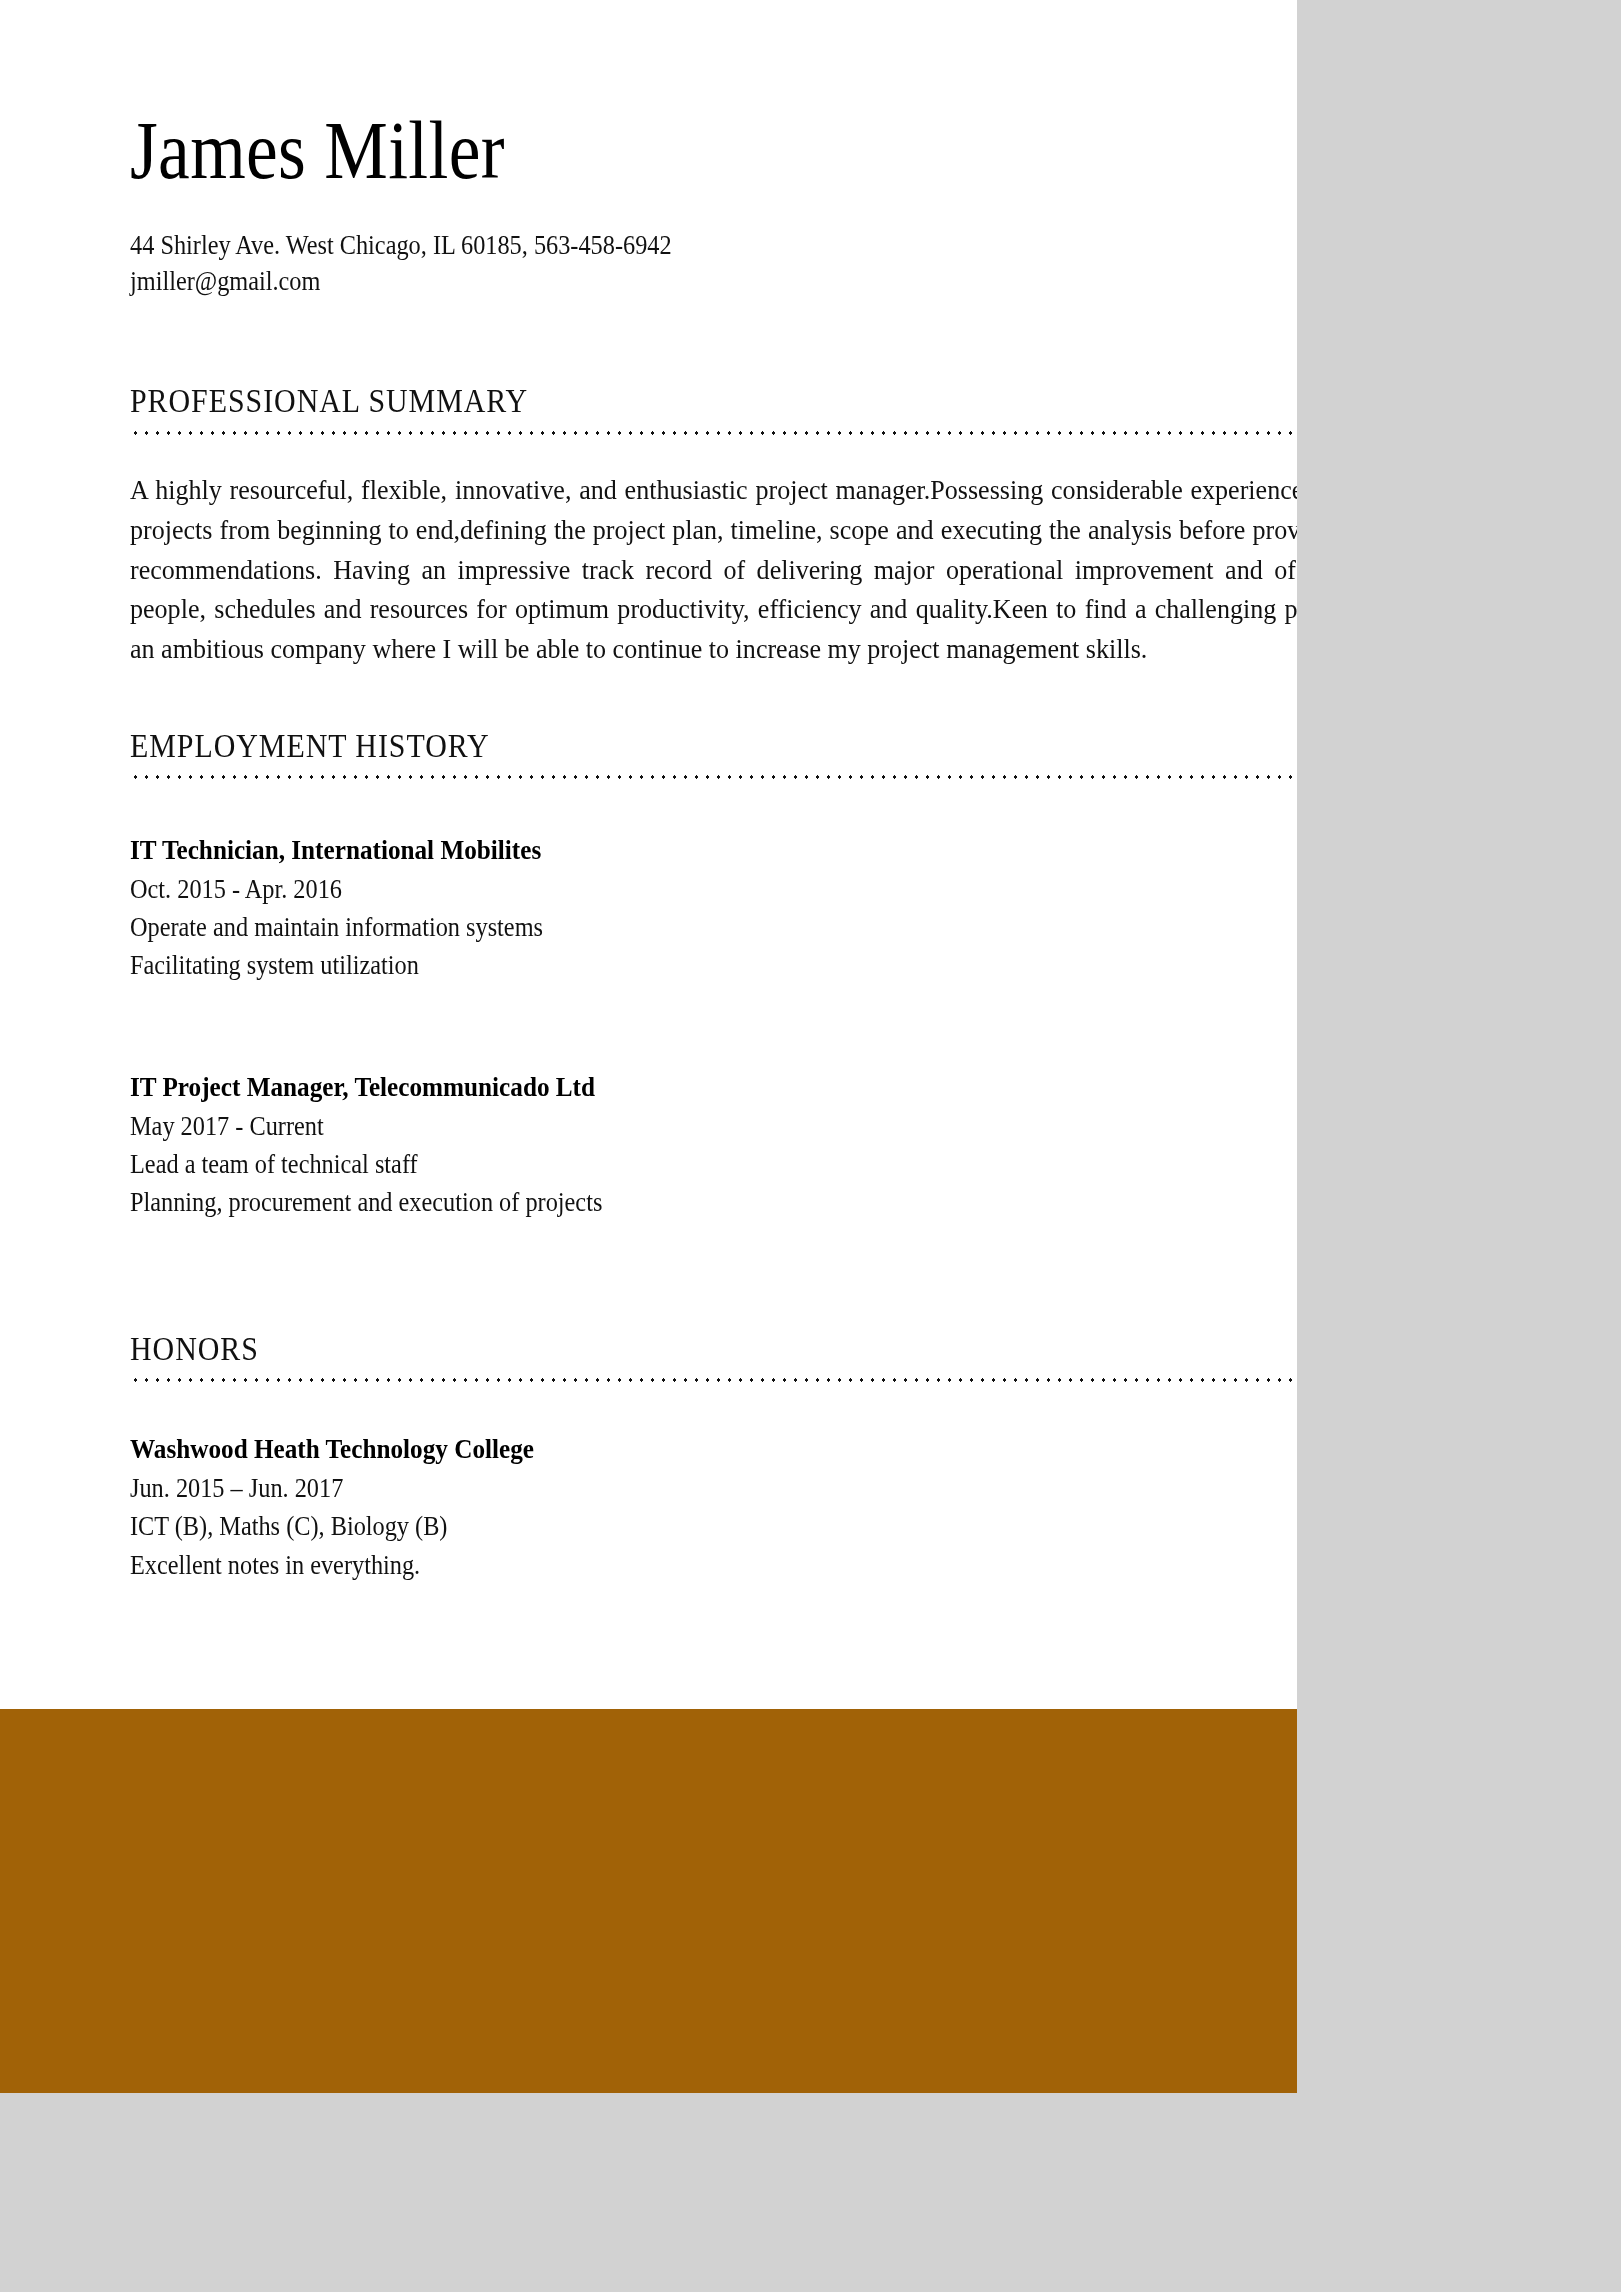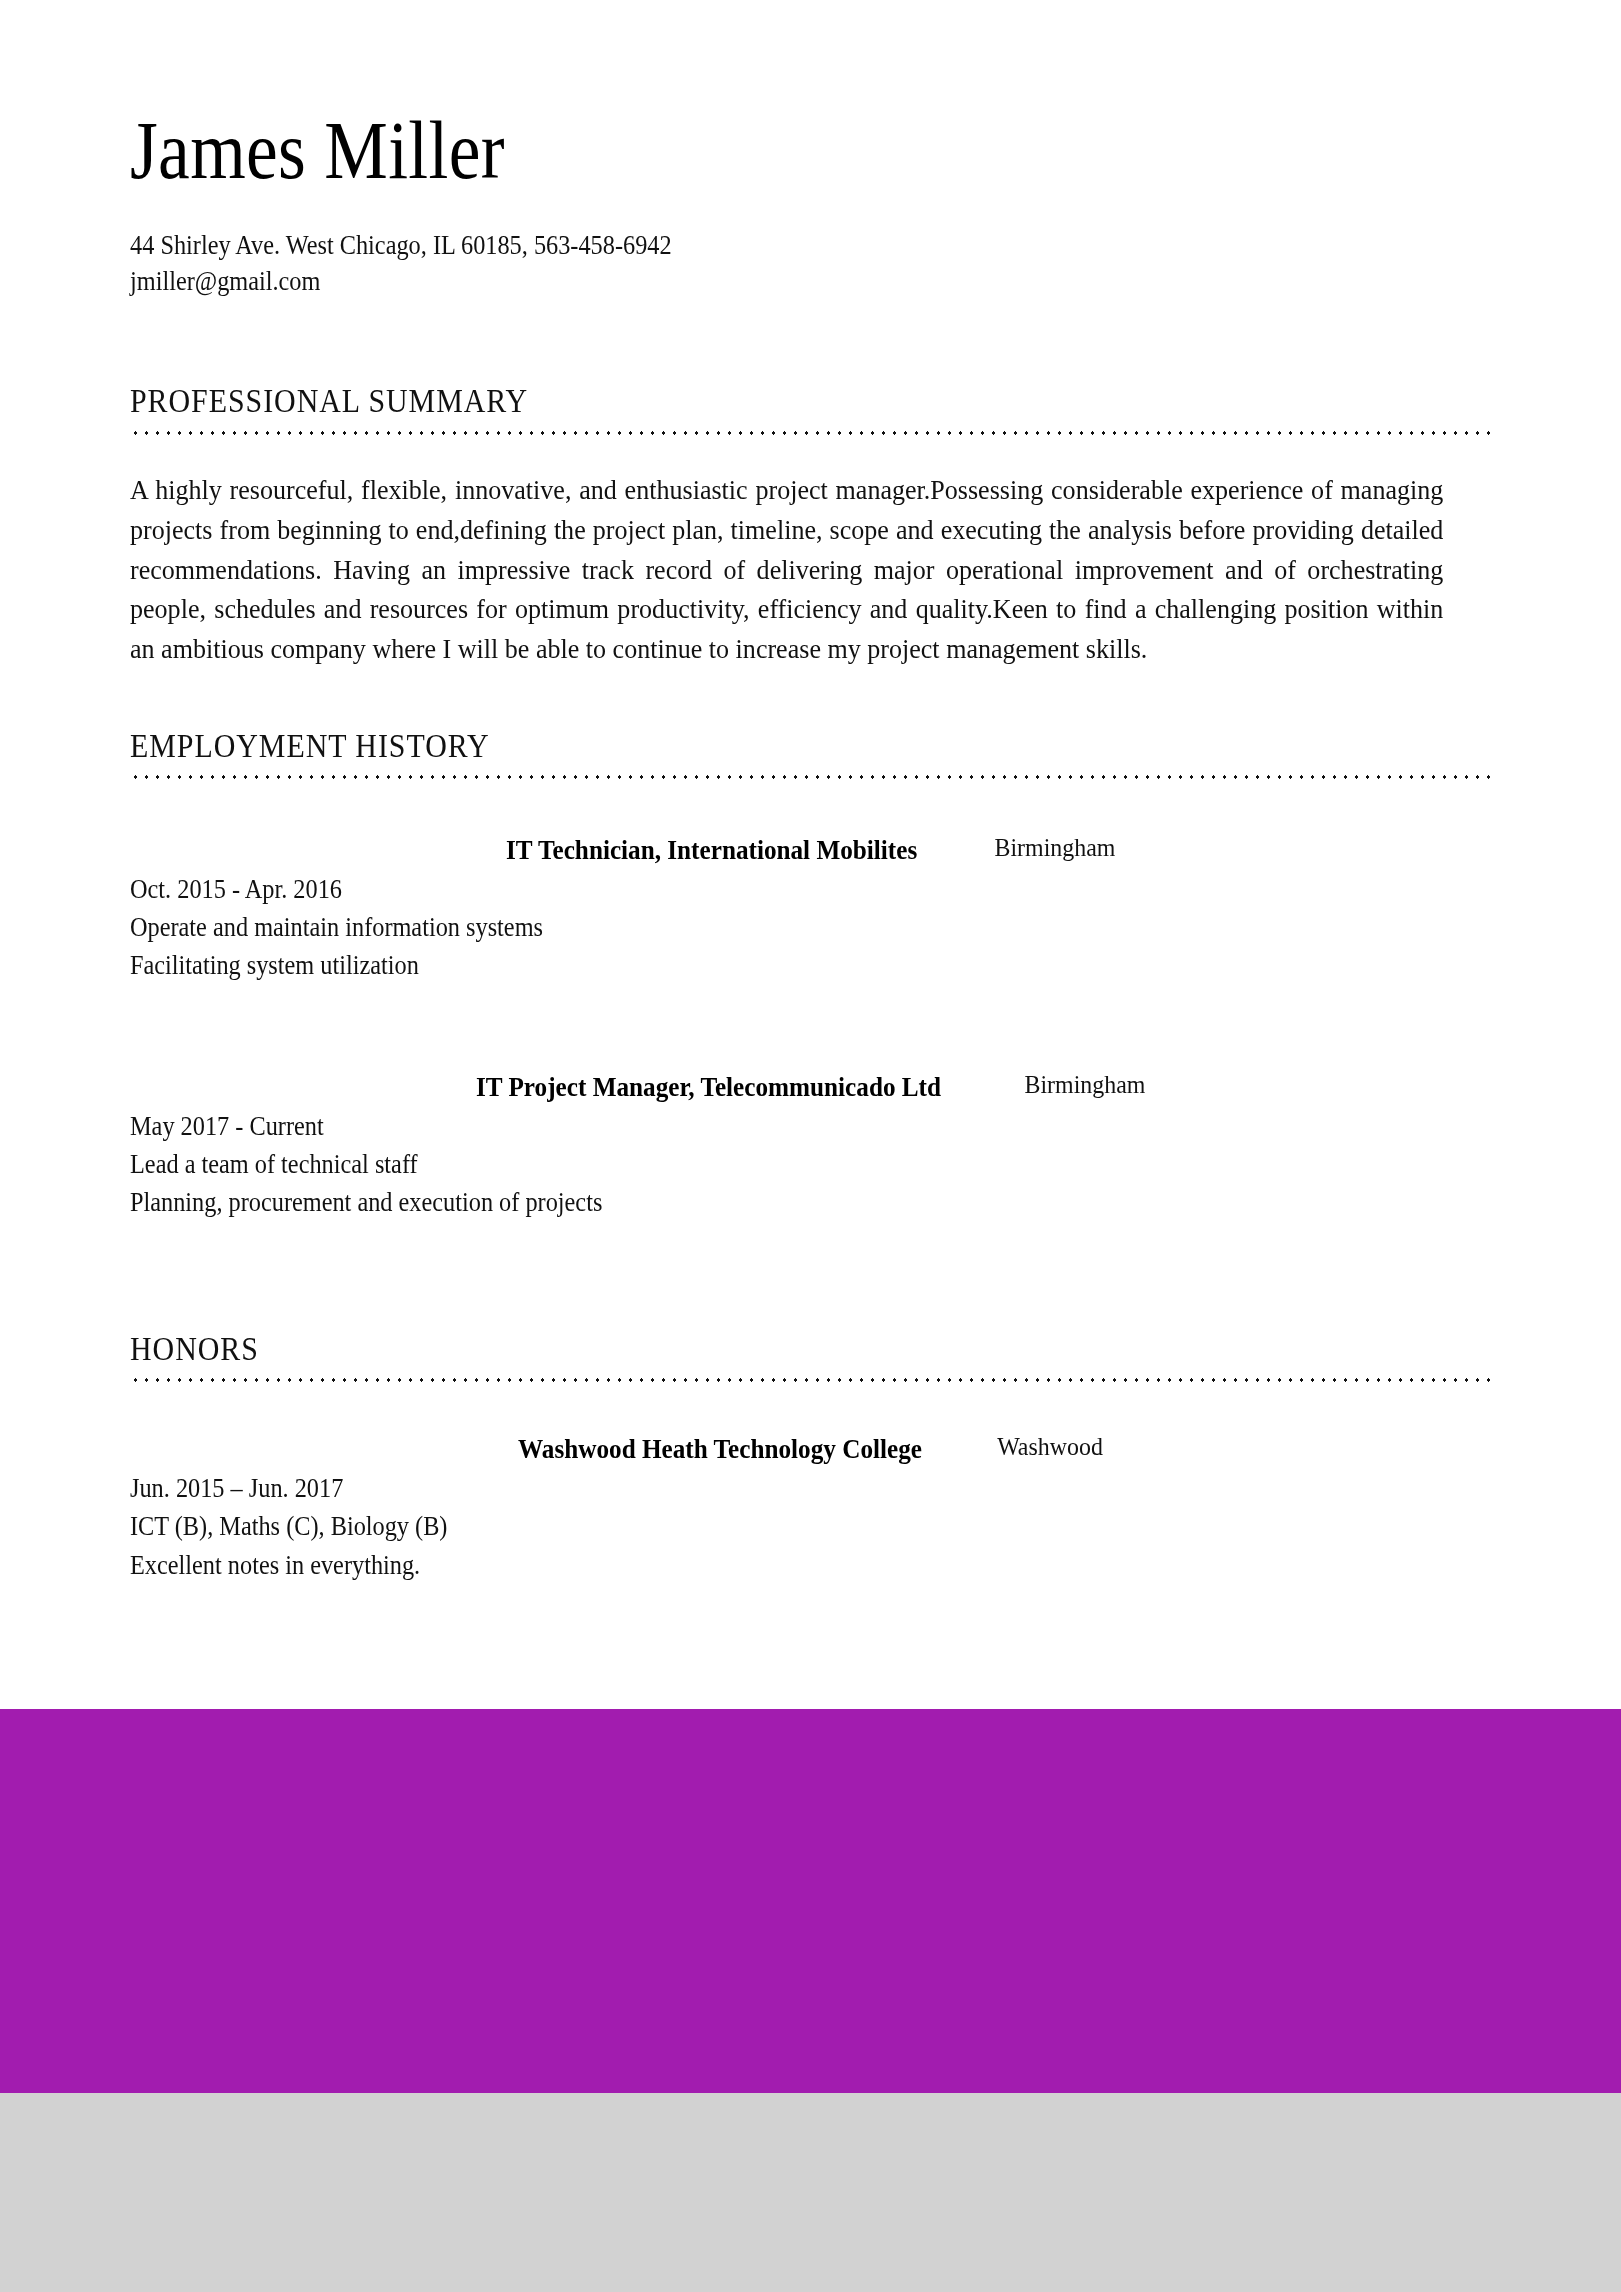--- a/index.html
+++ b/index.html
@@ -10,24 +10,24 @@
   body {
     width: 1621px;
     height: 2293px;
     overflow: hidden;
     font-family: "Liberation Serif", "DejaVu Serif", serif;
   }
   #page-clip {
     position: absolute;
     left: 0;
     top: 0;
-    width: 1621px;
+    width: 1297px;
     height: 2093px;
     overflow: hidden;
-    background: #a21caf;
+    background: #a16207;
   }
   .sheet {
     position: absolute;
     left: 0;
     top: 0;
     width: 1621px;
     background: #ffffff;
     padding: 0;
   }
   .inner {
@@ -90,21 +90,21 @@
     transform: scaleX(0.965);
     transform-origin: left top;
   }
   .entry {
     margin-bottom: 43px;
   }
   .entry:last-child { margin-bottom: 0; }
   .entry-head {
     display: flex;
     align-items: flex-start;
-    justify-content: center;
+    justify-content: space-between;
     gap: 21.5px;
   }
   .entry-title {
     font-size: 28px;
     font-weight: 700;
     color: #000;
     line-height: 1.42;
     transform: scaleX(0.9);
     transform-origin: left center;
     white-space: nowrap;

